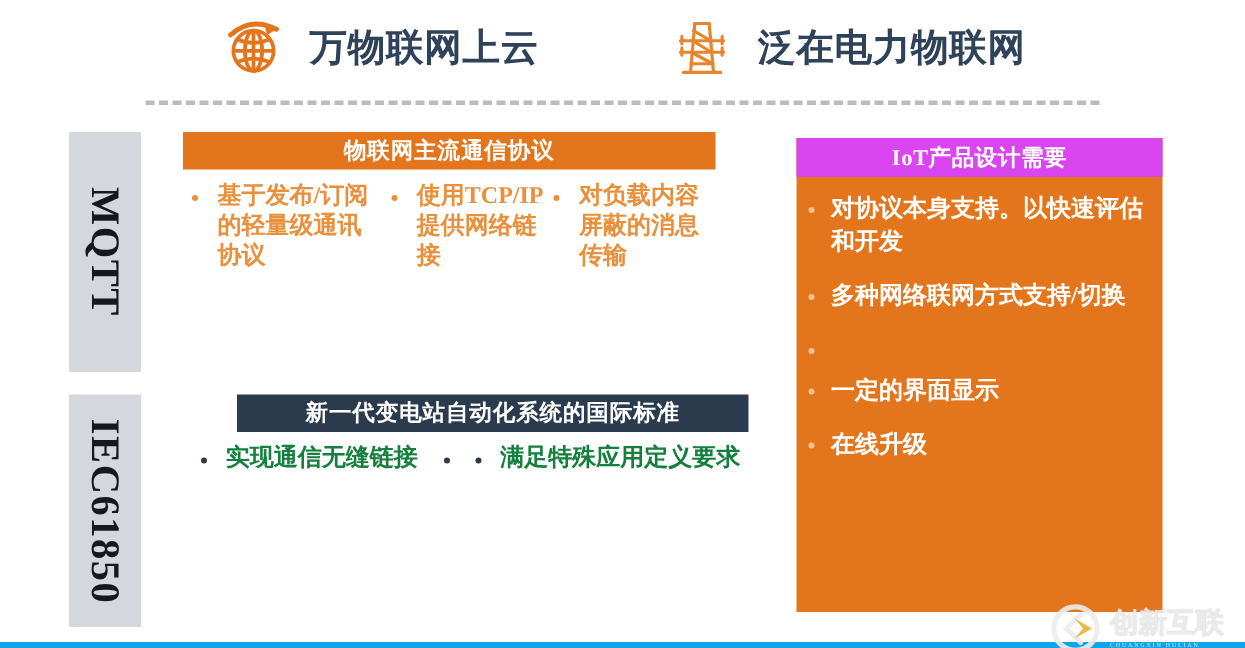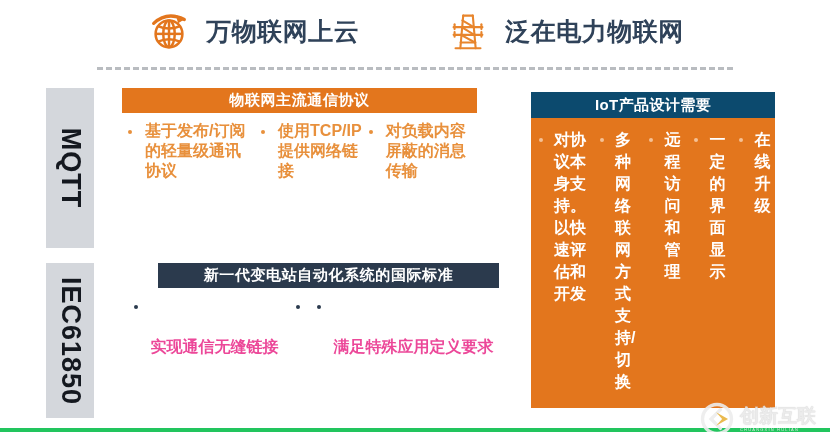--- a/index.html
+++ b/index.html
@@ -13,21 +13,22 @@
   body {
     font-family: "Liberation Sans", "DejaVu Sans", sans-serif;
     background: #ffffff;
     position: relative;
   }
 
   .slide {
     position: absolute;
     inset: 0;
     background: #ffffff;
-    border-bottom: 4px solid #22c55e;
+    border-bottom: 4px solid #0ea5e9;
+    font-family: Liberation Serif, serif;
   }
 
   
   .header {
     position: absolute;
     left: 0;
     top: 0;
     width: 830px;
     height: 62px;
     display: flex;
@@ -151,48 +152,49 @@
   .bullet-text {
     font-size: 16px;
     font-weight: bold;
     line-height: 20px;
   }
 
   .bullets.orange .dot { background: #e8903c; }
   .bullets.orange .bullet-text { color: #e8903c; }
 
   .bullets.navy .dot { background: #2b3a4d; }
-  .bullets.navy .bullet-text { color: #ec4899; margin-top: 41px; }
+  .bullets.navy .bullet-text { color: #15803d; }
 
   
   .right-panel {
     position: absolute;
     left: 531px;
     top: 92px;
     width: 244px;
     height: 316px;
     background: #e3761d;
   }
 
   .right-bar {
     height: 26px;
-    background: #0c4a6e;
+    background: #d946ef;
     display: flex;
     align-items: center;
     justify-content: center;
     font-size: 15px;
     font-weight: bold;
     color: #ffffff;
     white-space: nowrap;
     letter-spacing: 0.4px;
   }
 
   .right-bullets {
     padding: 11px 10px 0 8px;
     display: flex;
+    flex-direction: column;
     gap: 14px;
   }
 
   .right-bullet {
     display: flex;
     align-items: flex-start;
     gap: 11px;
   }
 
   .right-bullet .dot {
@@ -354,21 +356,20 @@
       <div class="right-bullet">
         <span class="dot"></span>
         <span class="right-bullet-text">对协议本身支持。以快速评估和开发</span>
       </div>
       <div class="right-bullet">
         <span class="dot"></span>
         <span class="right-bullet-text">多种网络联网方式支持/切换</span>
       </div>
       <div class="right-bullet">
         <span class="dot"></span>
-        <span class="right-bullet-text">远程访问和管理</span>
       </div>
       <div class="right-bullet">
         <span class="dot"></span>
         <span class="right-bullet-text">一定的界面显示</span>
       </div>
       <div class="right-bullet">
         <span class="dot"></span>
         <span class="right-bullet-text">在线升级</span>
       </div>
     </div>

